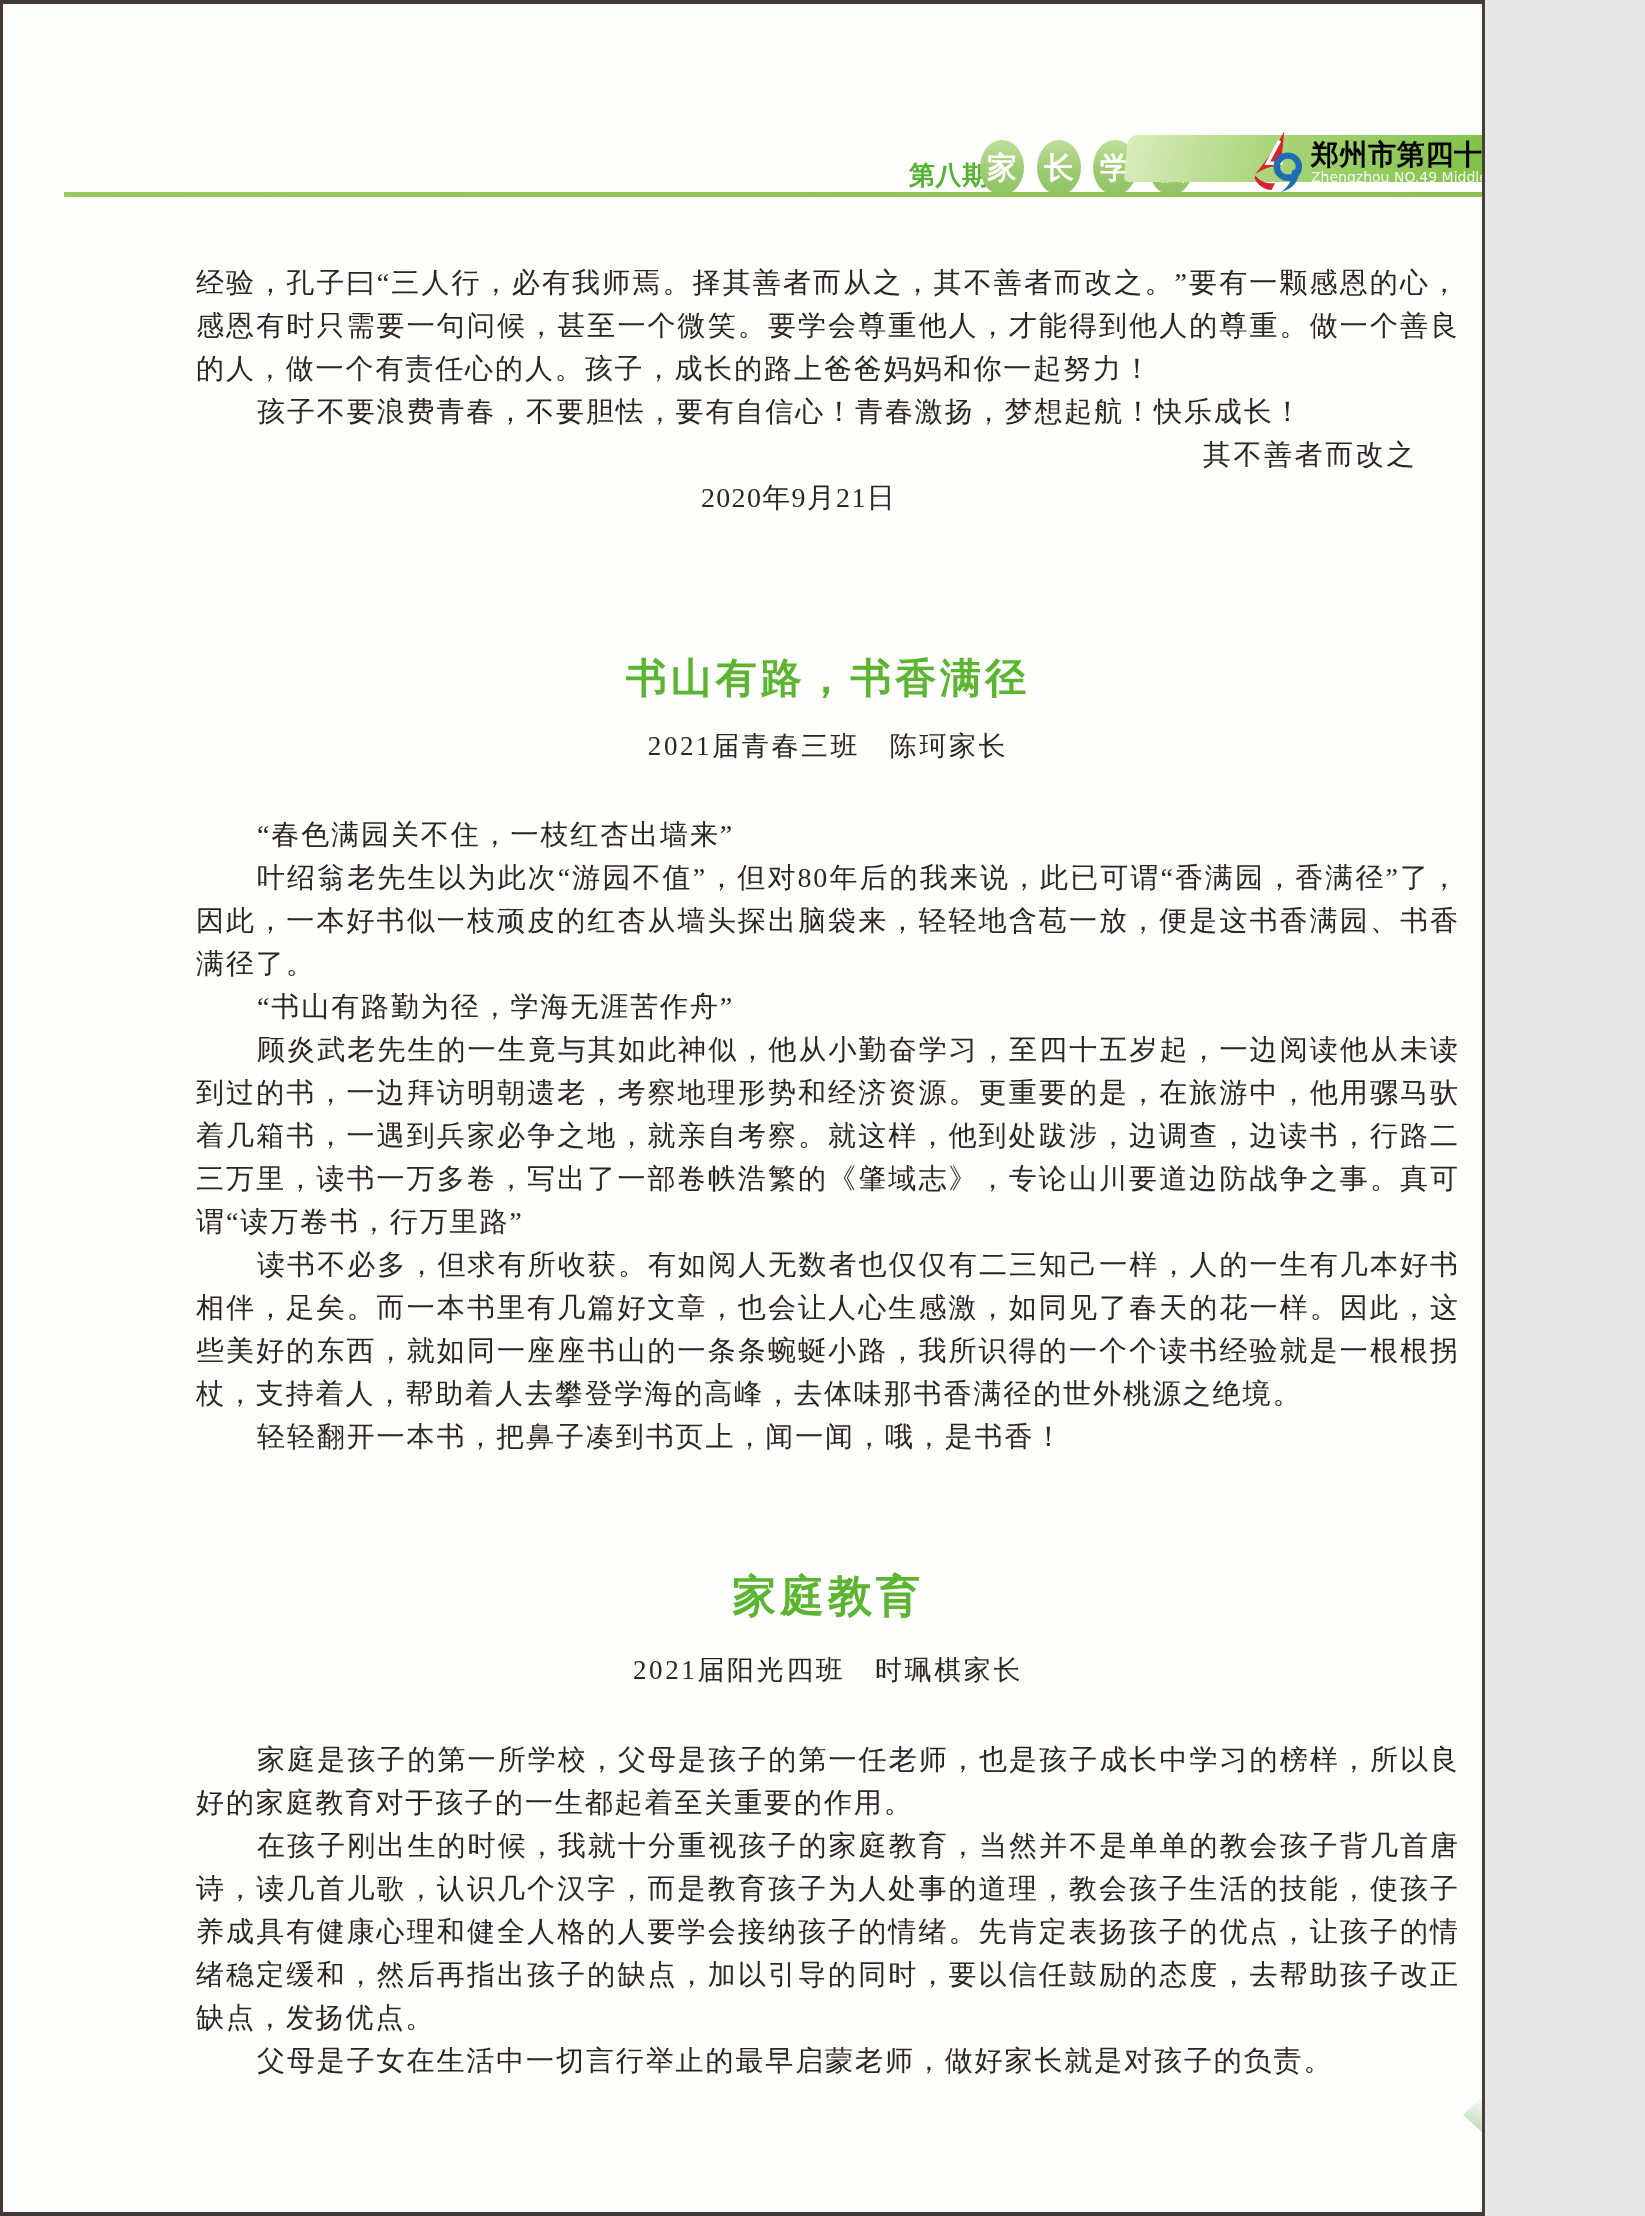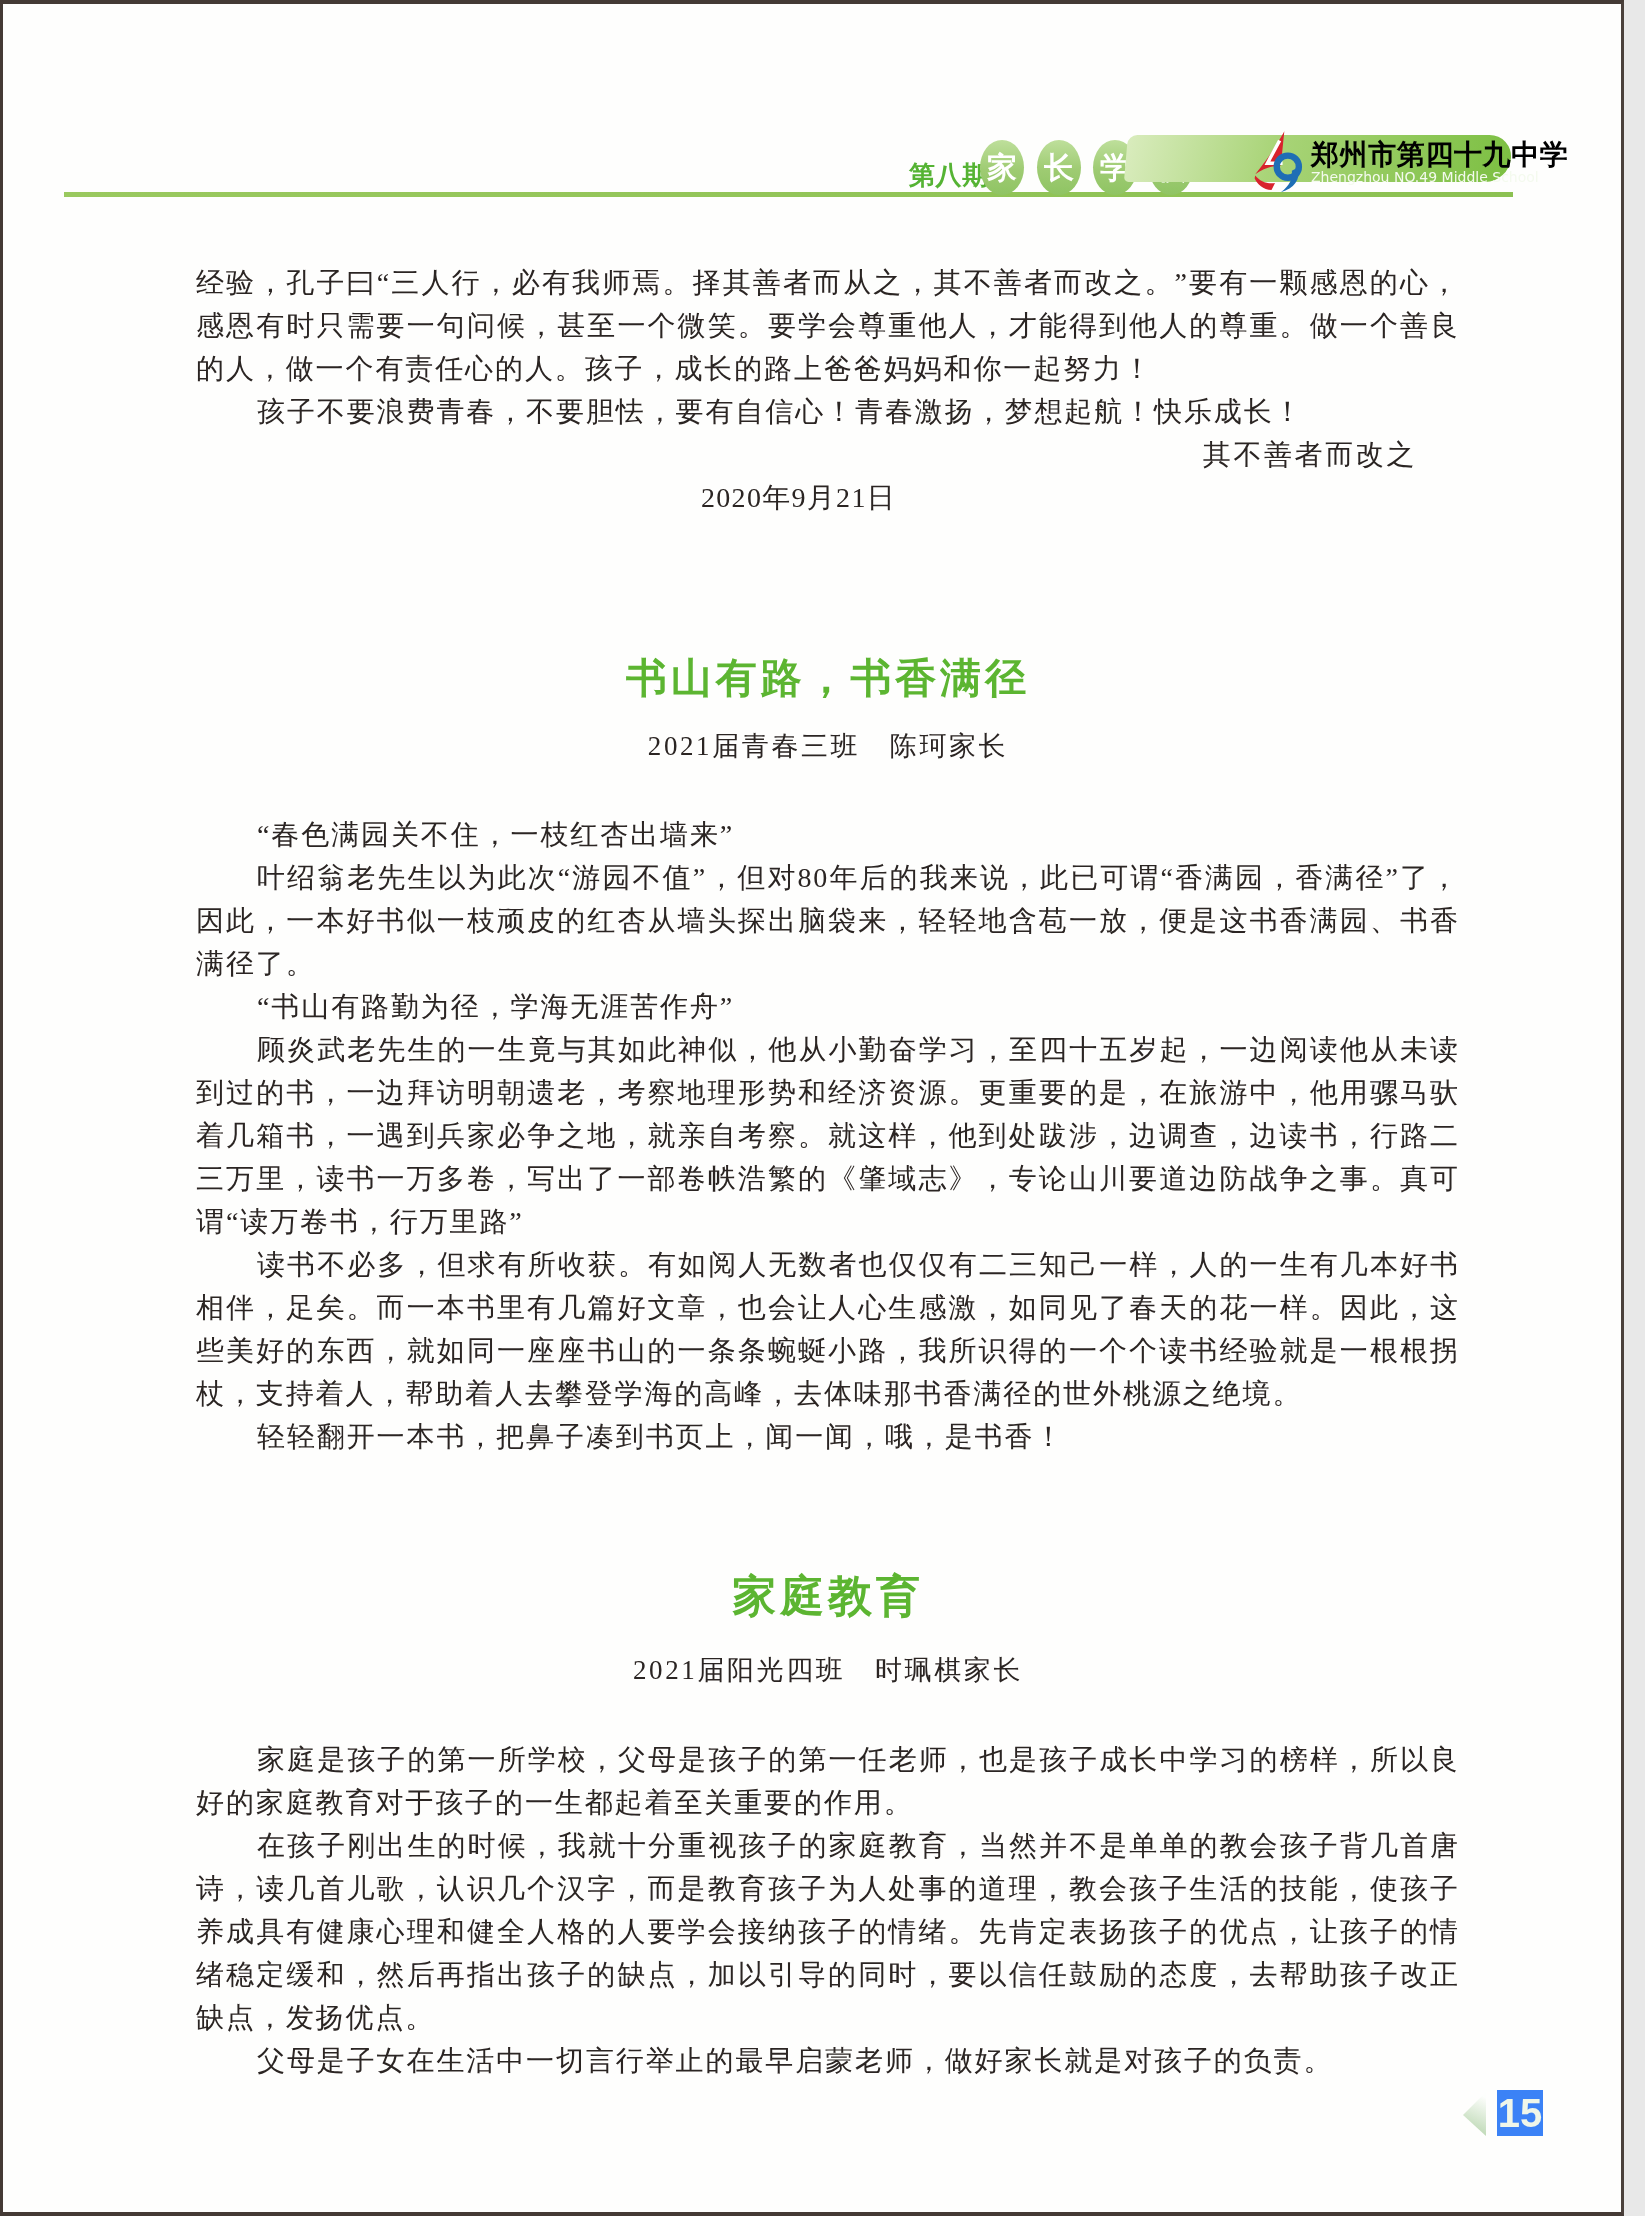--- a/index.html
+++ b/index.html
@@ -1,17 +1,17 @@
 <!DOCTYPE html>
 <html style="font-size:10.3px"><head>
 <meta charset="utf-8">
 <style>
   html,body{margin:0;padding:0;background:#e8e8e8;}
   .page{
-    position:relative; width:1624px; height:2216px;
+    position:relative; width:1485px; height:2216px;
     background:#fefefd; overflow:hidden;
     box-sizing:border-box;
     border-top:4.5px solid #443a35; border-left:3.2px solid #443a35;
     border-right:3.9px solid #4a403b; border-bottom:4.5px solid #443a35;
     font-family:"Liberation Serif","DejaVu Serif",serif;
     color:#2b2523;
   }
   
   .hairline{position:absolute; left:61px; top:188px; width:1449px; height:5.2px;
     background:linear-gradient(90deg,#9ac95f,#8cc152); }

